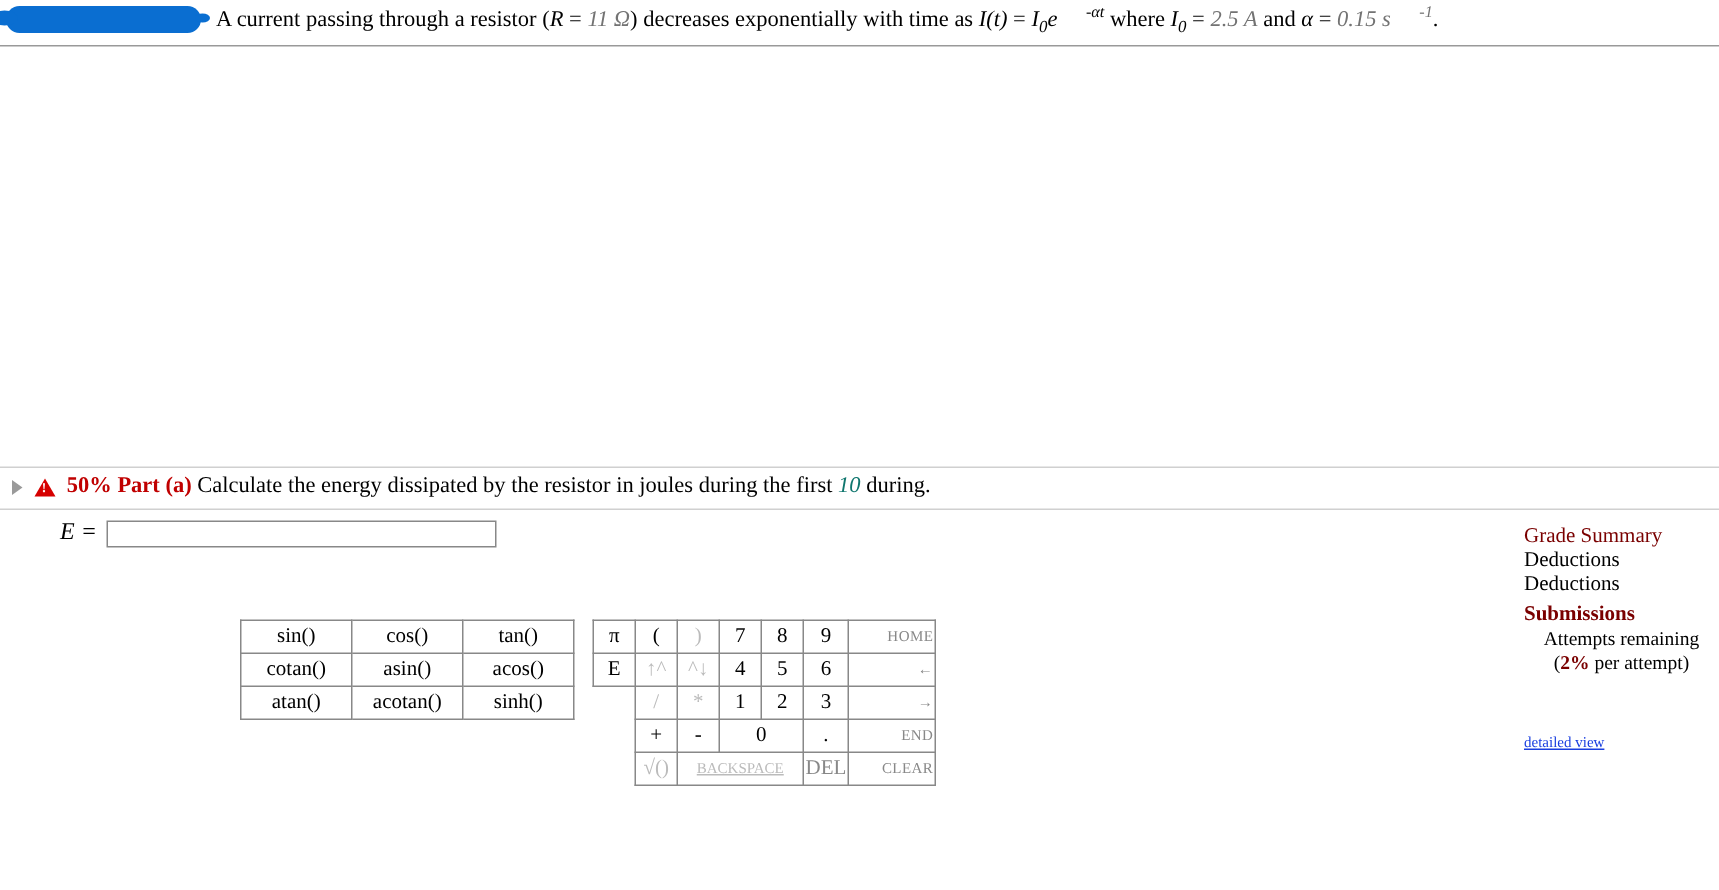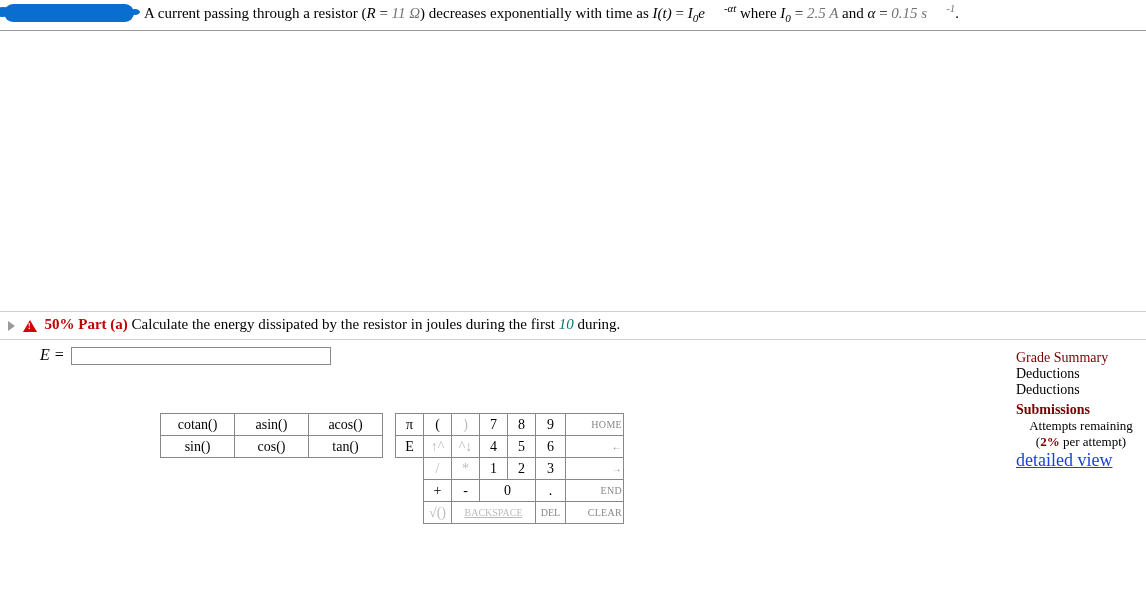--- a/index.html
+++ b/index.html
@@ -121,40 +121,40 @@
   .func-block td, .num-block td {
     border: 1px solid #888;
     text-align: center;
     font-size: 14px;
     height: 22px;
     background: #fff;
   }
   .func-block td { width: 74px; }
   .num-block td { width: 28px; }
   .num-block td.wide { width: 58px; font-size: 10px; color: #888; letter-spacing: 0.3px; text-align: right; }
-  .num-block td.mid { width: 30px; font-size: 10px; color: #888; }
+  .num-block td.mid { width: 30px; font-size: 14px; color: #888; }
   .dim { color: #bbb; }
   .angle-row {
     text-align: center;
     font-size: 14px;
     padding-top: 2px;
   }
   .angle-row input[type=radio] {
     accent-color: #1a62c6;
     vertical-align: middle;
   }
   .rightcol {
     width: 130px;
     padding-top: 4px;
     font-size: 14px;
   }
   .gs-head { font-weight: normal; color: #7a0000; }
   .subh { font-weight: bold; color: #7a0000; margin-top: 4px; }
   .small { font-size: 13px; text-align: center; }
-  .link { color: #1a3fe0; text-decoration: underline; font-size: 18px; }
+  .link { color: #1a3fe0; text-decoration: underline; font-size: 10px; margin-top: 40px; }
   .twopct { color: #7a0000; font-weight: bold; font-size: 13px; }
 </style>
 </head>
 <body>
 
 <div class="top-row">
   <span class="scribble"></span>
   <span class="problem-text">
     <span>A current passing through a resistor (</span><span class="ital">R</span><span> = </span><span class="redv">11 Ω</span><span>) decreases exponentially with time as </span><span class="ital">I(t)</span><span> = </span><span class="ital">I</span><sub class="ital">0</sub><span class="ital">e</span><sup class="ital">-αt</sup><span> where </span><span class="ital">I</span><sub class="ital">0</sub><span> = </span><span class="redv">2.5 A</span><span> and </span><span class="ital">α</span><span> = </span><span class="redv"><span>0.15 s</span><sup>-1</sup></span><span>.</span>
   </span>
@@ -174,28 +174,33 @@
     <div class="answer-row">
       <span class="answer-label">E =</span>
       <input class="answer-input" type="text" value="" style="">
     </div>
 
     <div class="keypad">
       <div class="func-block">
         <table>
           <tbody>
               <tr>
+            <td>sin()</td>
+            <td>cos()</td>
+            <td>tan()</td>
+          </tr>
+          <tr>
             <td>cotan()</td>
             <td>asin()</td>
             <td>acos()</td>
           </tr>
           <tr>
-            <td>sin()</td>
-            <td>cos()</td>
-            <td>tan()</td>
+            <td>atan()</td>
+            <td>acotan()</td>
+            <td>sinh()</td>
           </tr>
         </tbody>
           </table>
       </div>
 
       <div class="num-block">
         <table>
           <tbody>
               <tr>
             <td>π</td>

